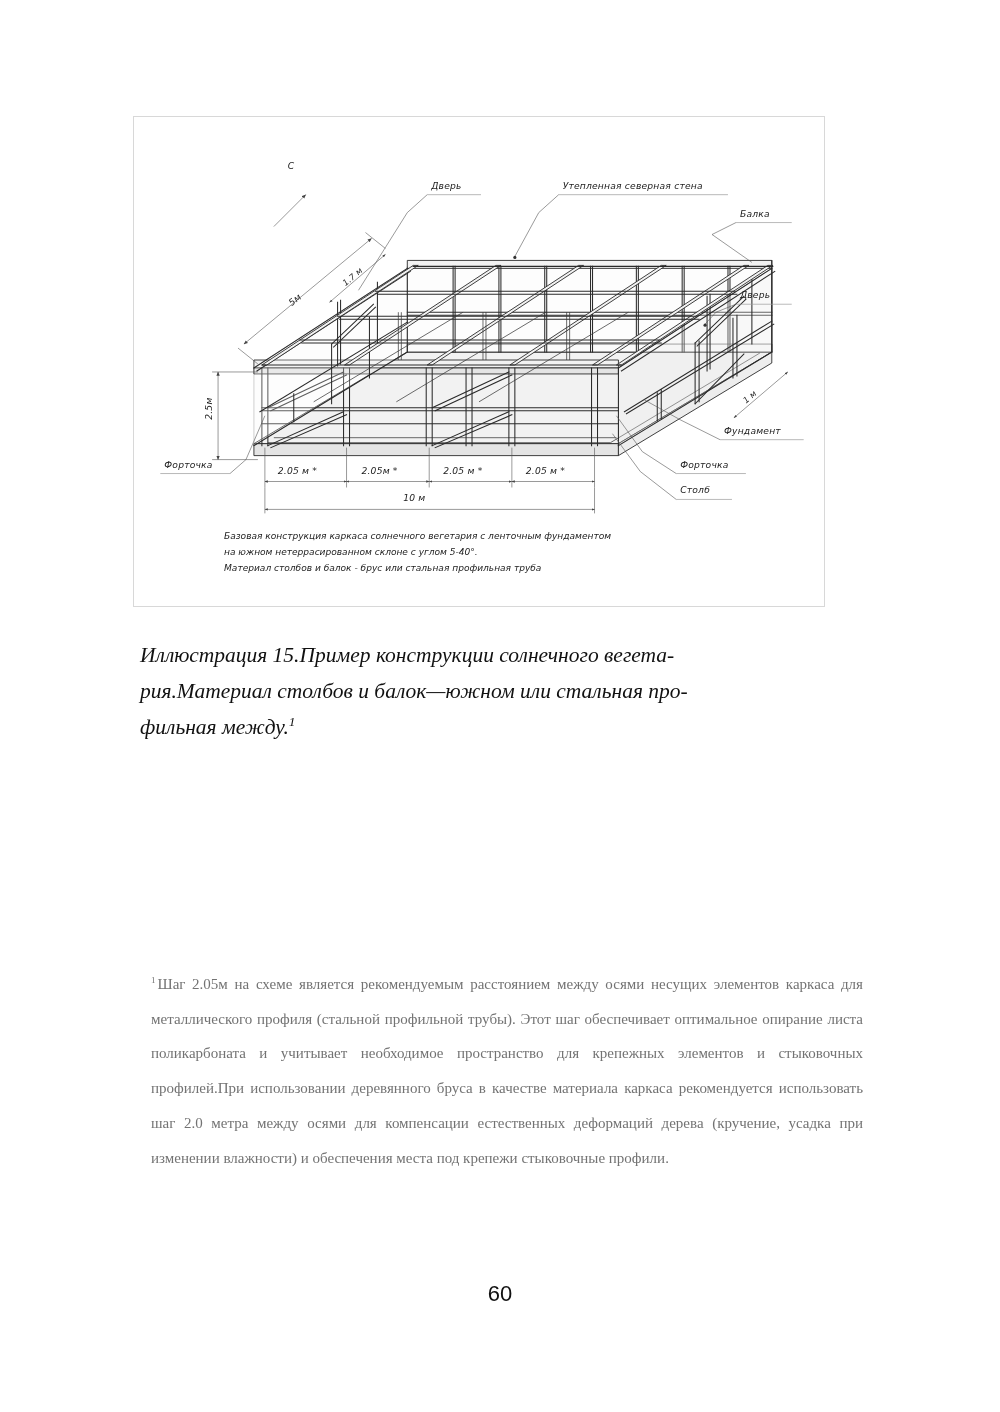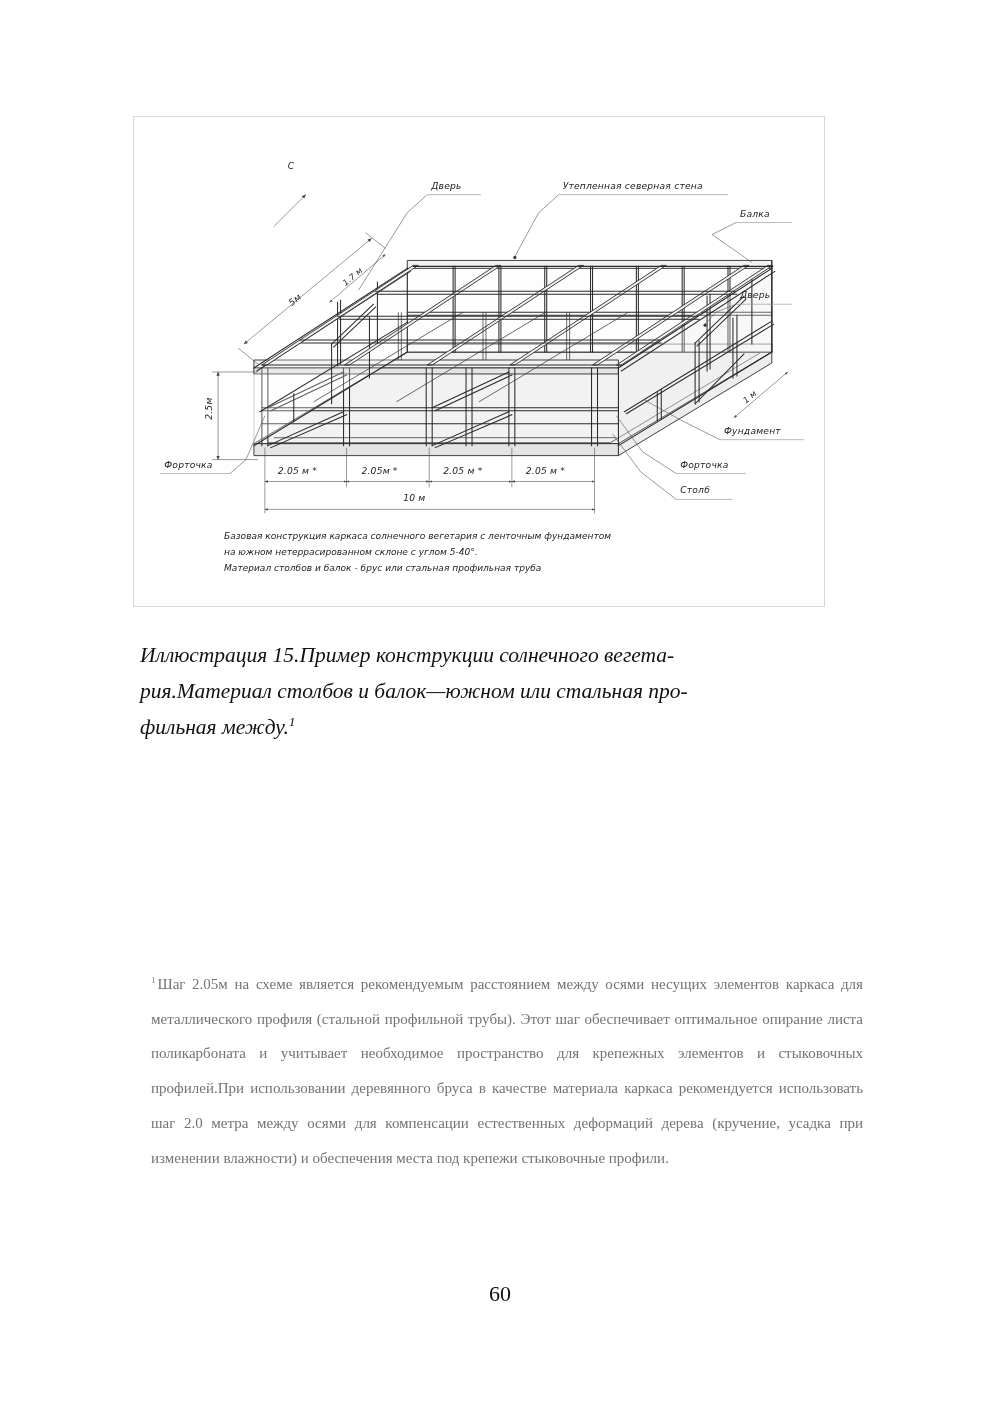--- a/index.html
+++ b/index.html
@@ -102,21 +102,21 @@
     margin-right: 2px;
   }
 
   
   #page-number {
     position: absolute;
     left: 0;
     top: 1281px;
     width: 1000px;
     text-align: center;
-    font-family: Liberation Serif, serif;
+    font-family: Liberation Sans, sans-serif;
     font-size: 22px;
     color: #111;
   }
 </style>
 </head>
 <body>
 
 <div id="figure-box">
   <svg id="figure-svg" viewBox="0 0 692 491" preserveAspectRatio="xMidYMid meet">
 

